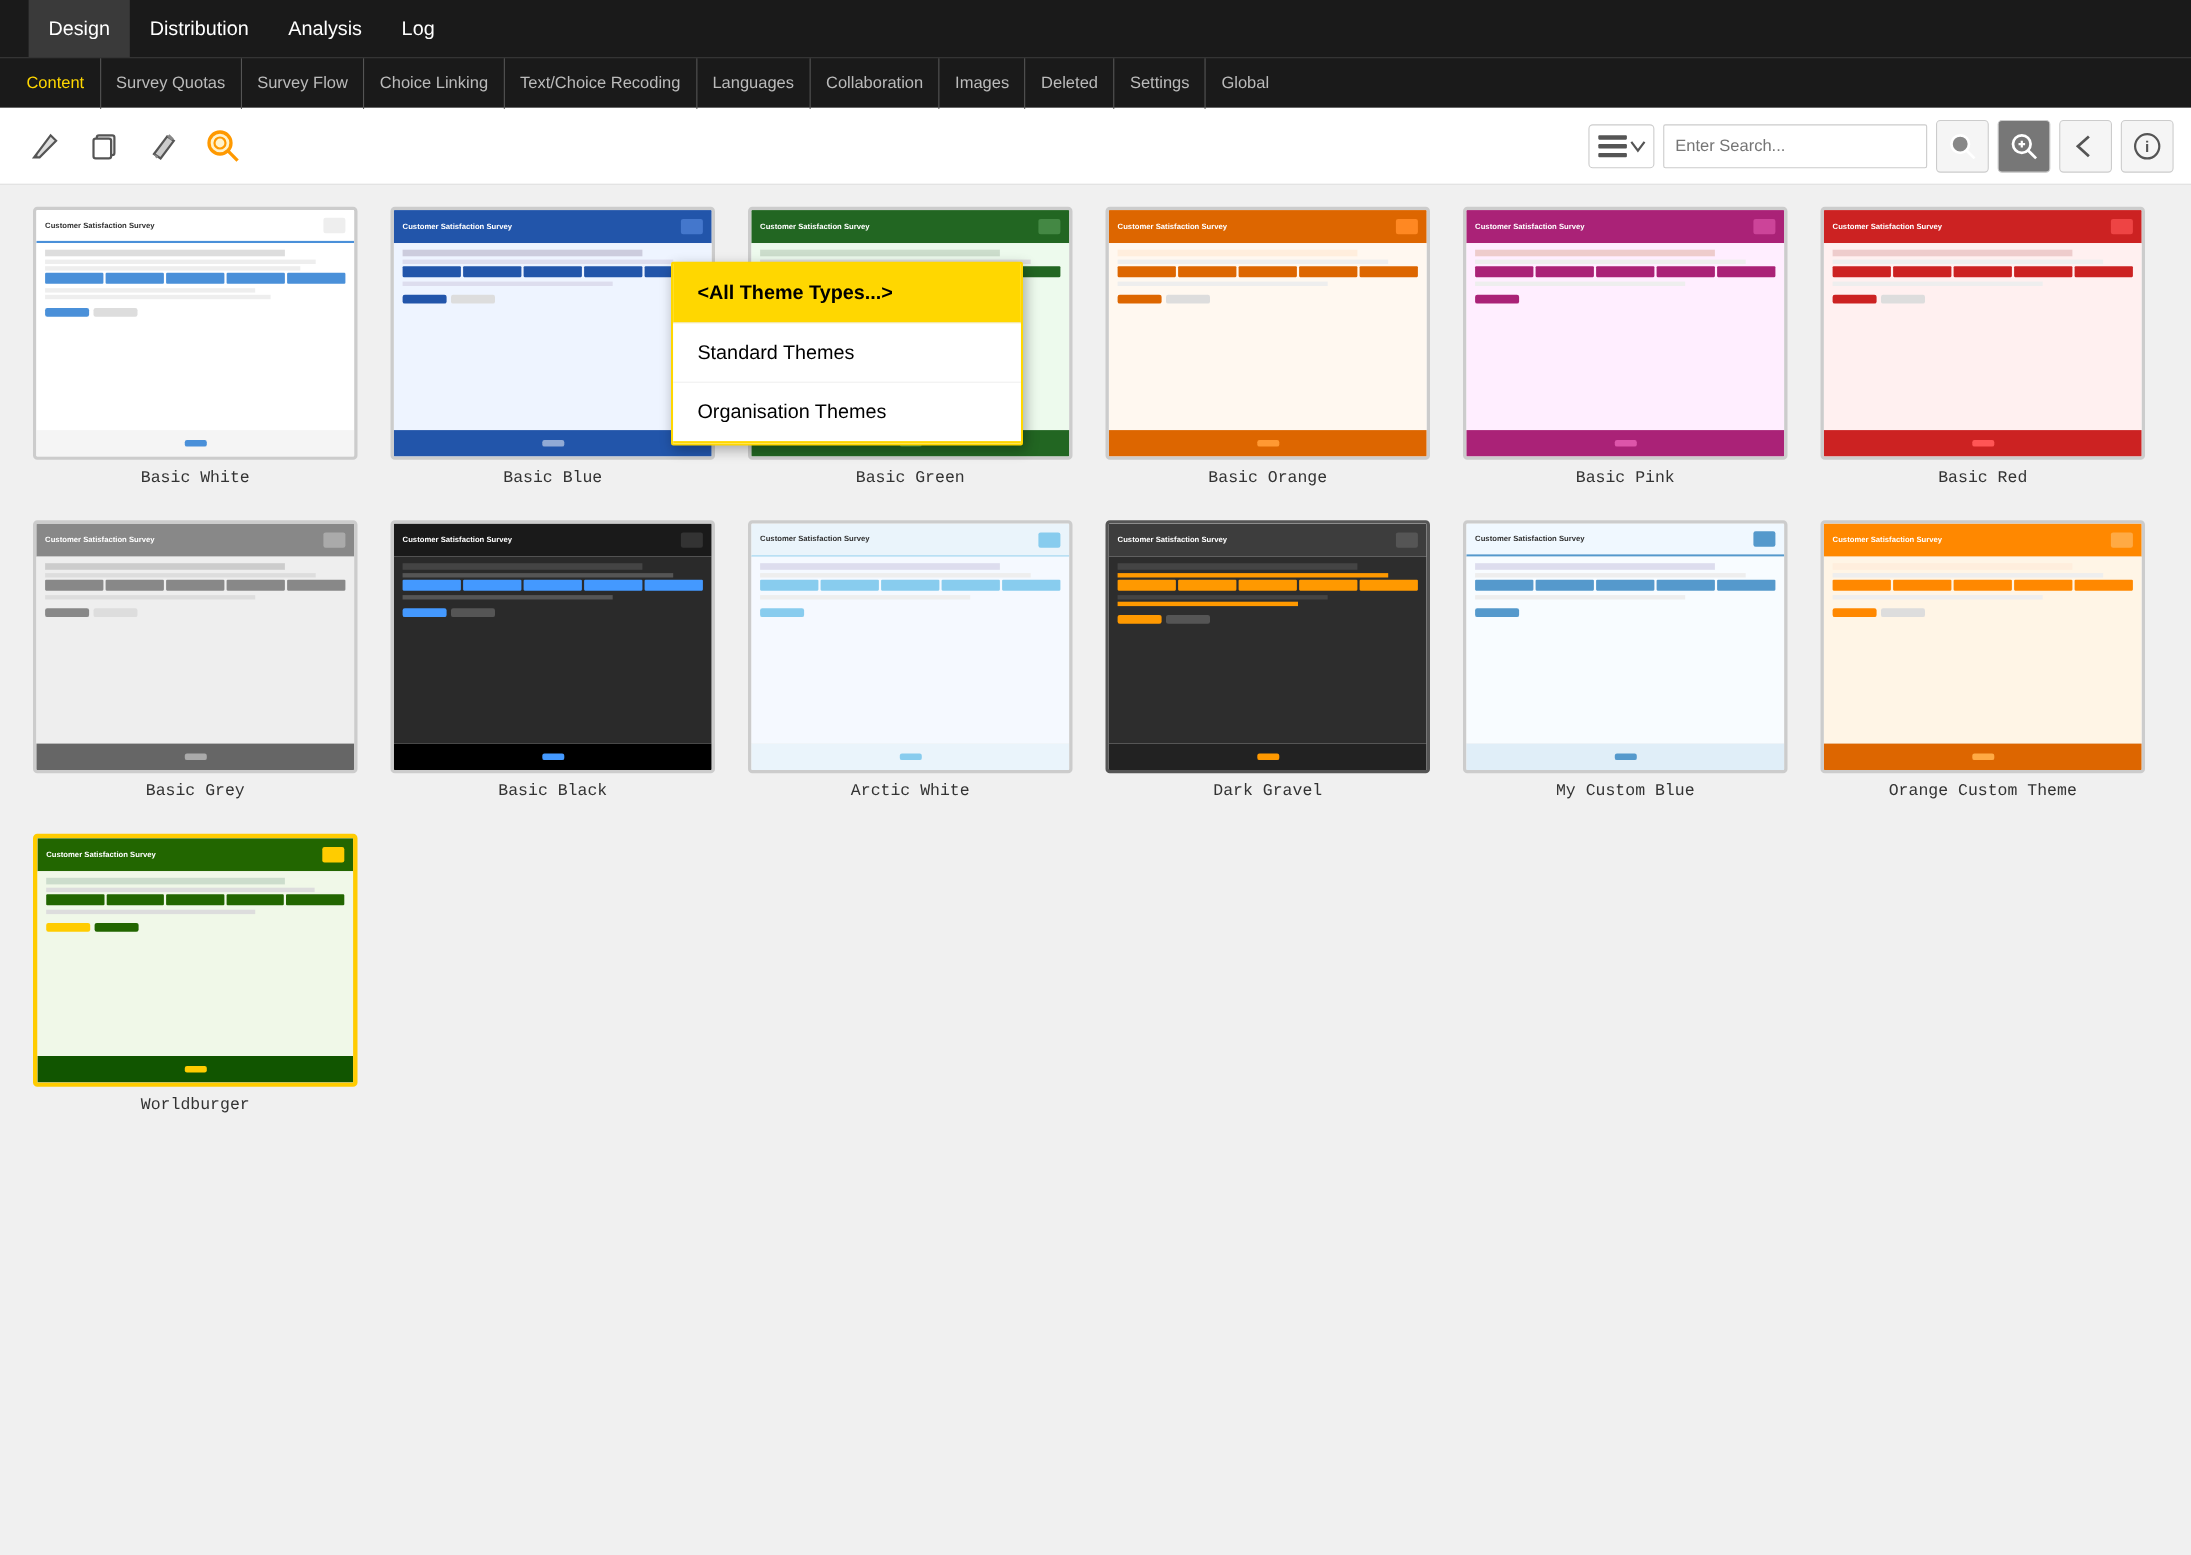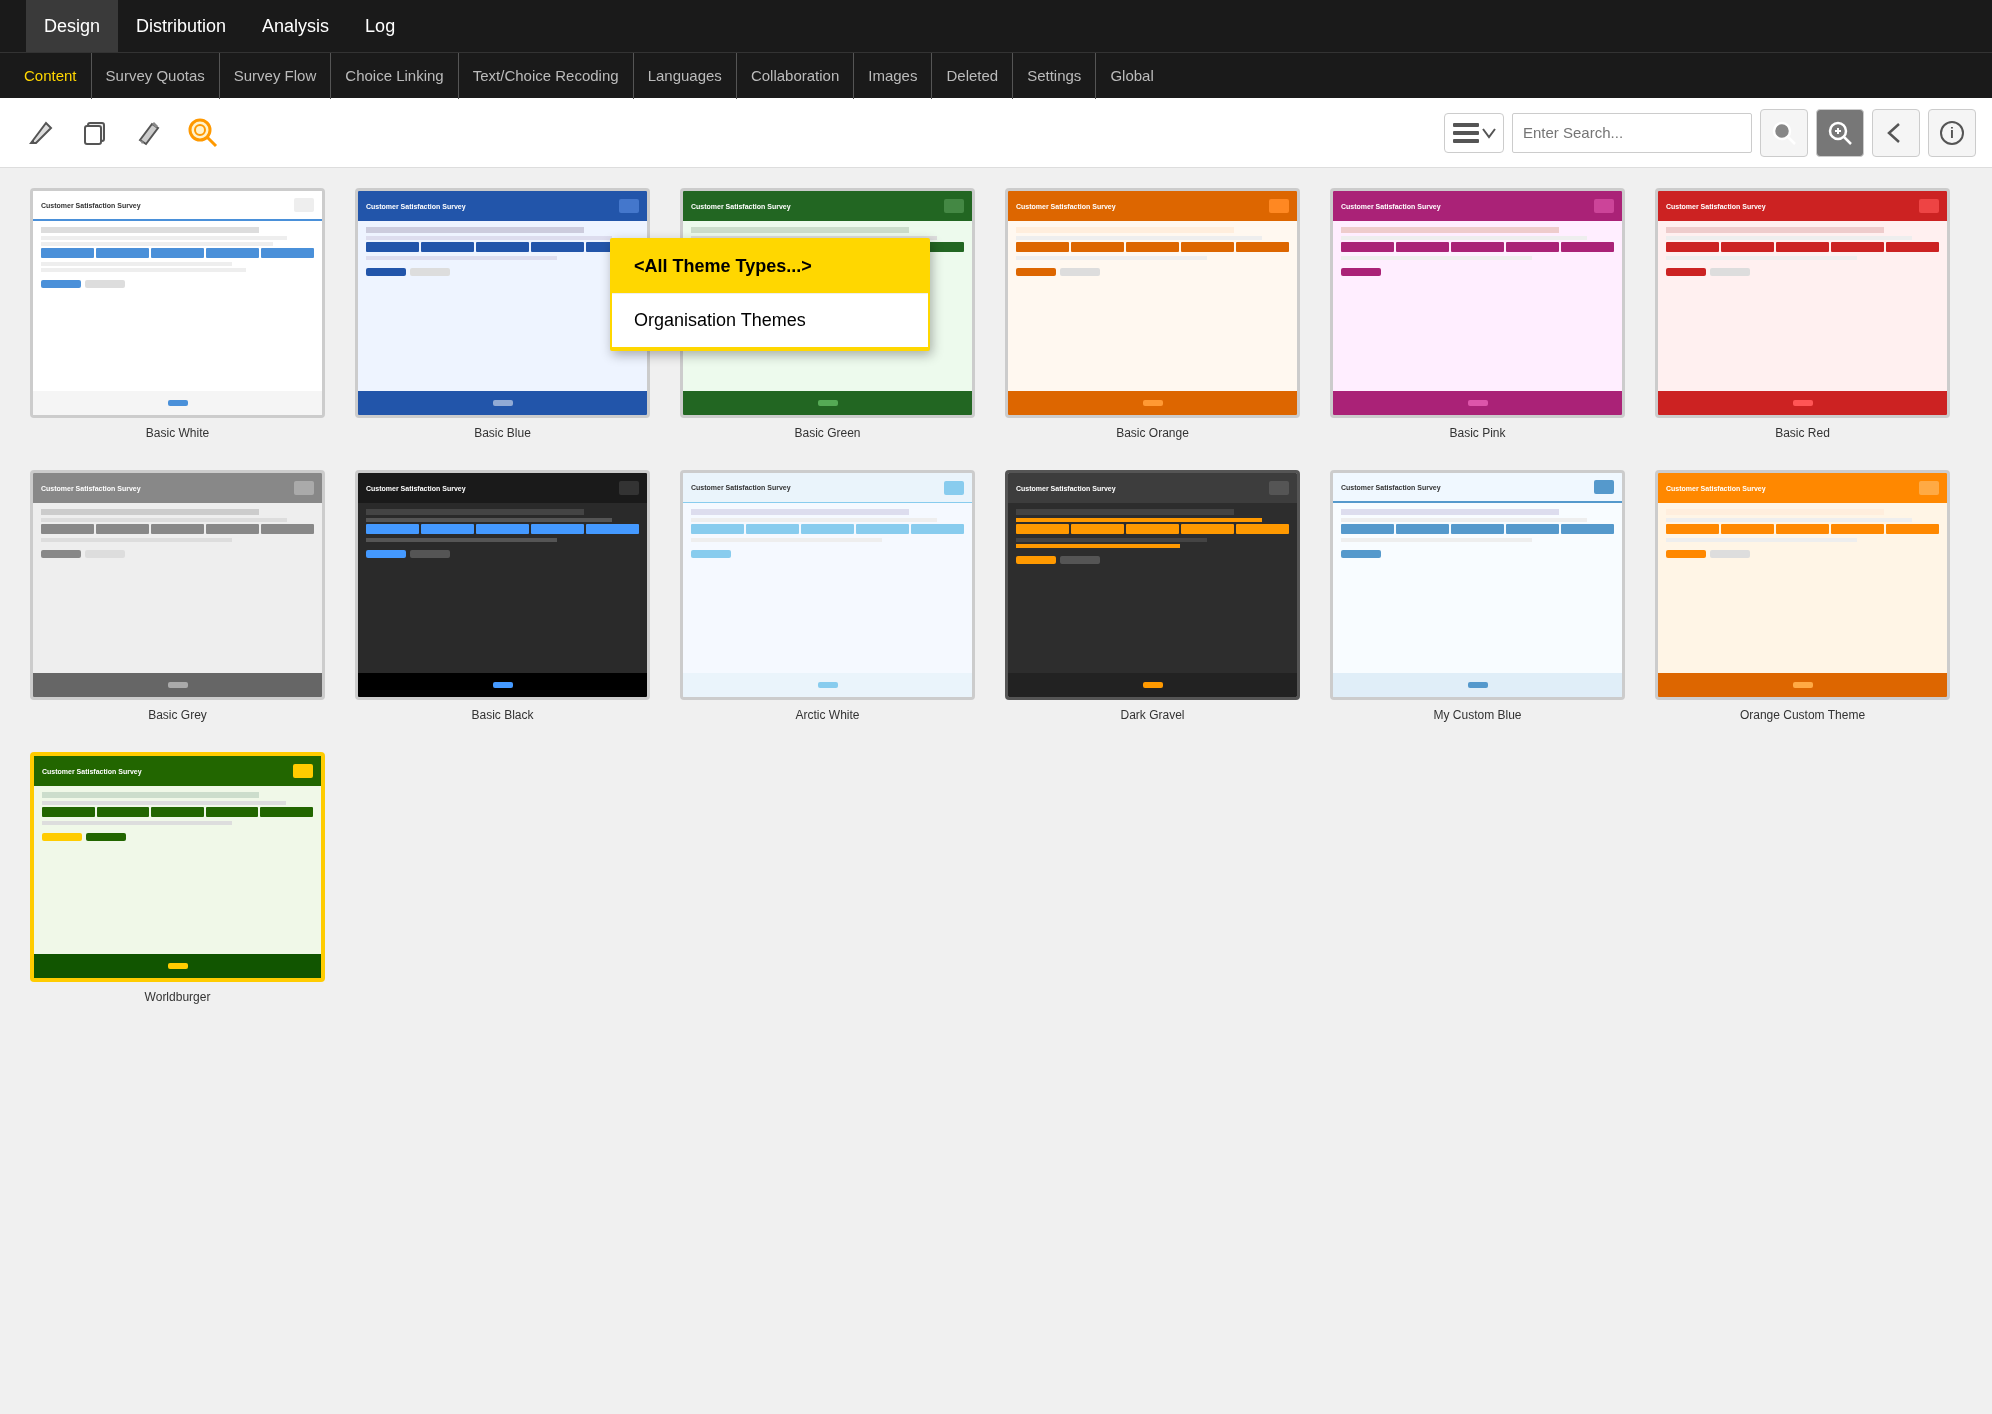--- a/index.html
+++ b/index.html
@@ -138,23 +138,24 @@
     .theme-preview {
       width: 295px;
       height: 230px;
       border: 3px solid #ddd;
       border-radius: 4px;
       overflow: hidden;
       position: relative;
     }
     .theme-label {
       margin-top: 8px;
-      font-size: 12px;
+      font-size: 15px;
       color: #333;
       text-align: center;
+      font-family: Liberation Mono, monospace;
     }
 
     
     .preview-inner {
       width: 100%;
       height: 100%;
       position: relative;
       display: flex;
       flex-direction: column;
     }
@@ -357,20 +358,23 @@
     </div>
   </div>
 </div>
 
 <div class="main-content">
 
   <div class="dropdown-overlay">
     <div class="dropdown-item all-types">
       <span>&lt;All Theme Types...&gt;</span>
     </div>
+    <div class="dropdown-item standard">
+      <span>Standard Themes</span>
+    </div>
     <div class="dropdown-item org">
       <span>Organisation Themes</span>
     </div>
   </div>
 
   <div class="theme-grid">
 
     <div class="theme-item">
       <div class="theme-preview" style="background:#fff; border-color:#ccc;">
         <div class="preview-inner">

